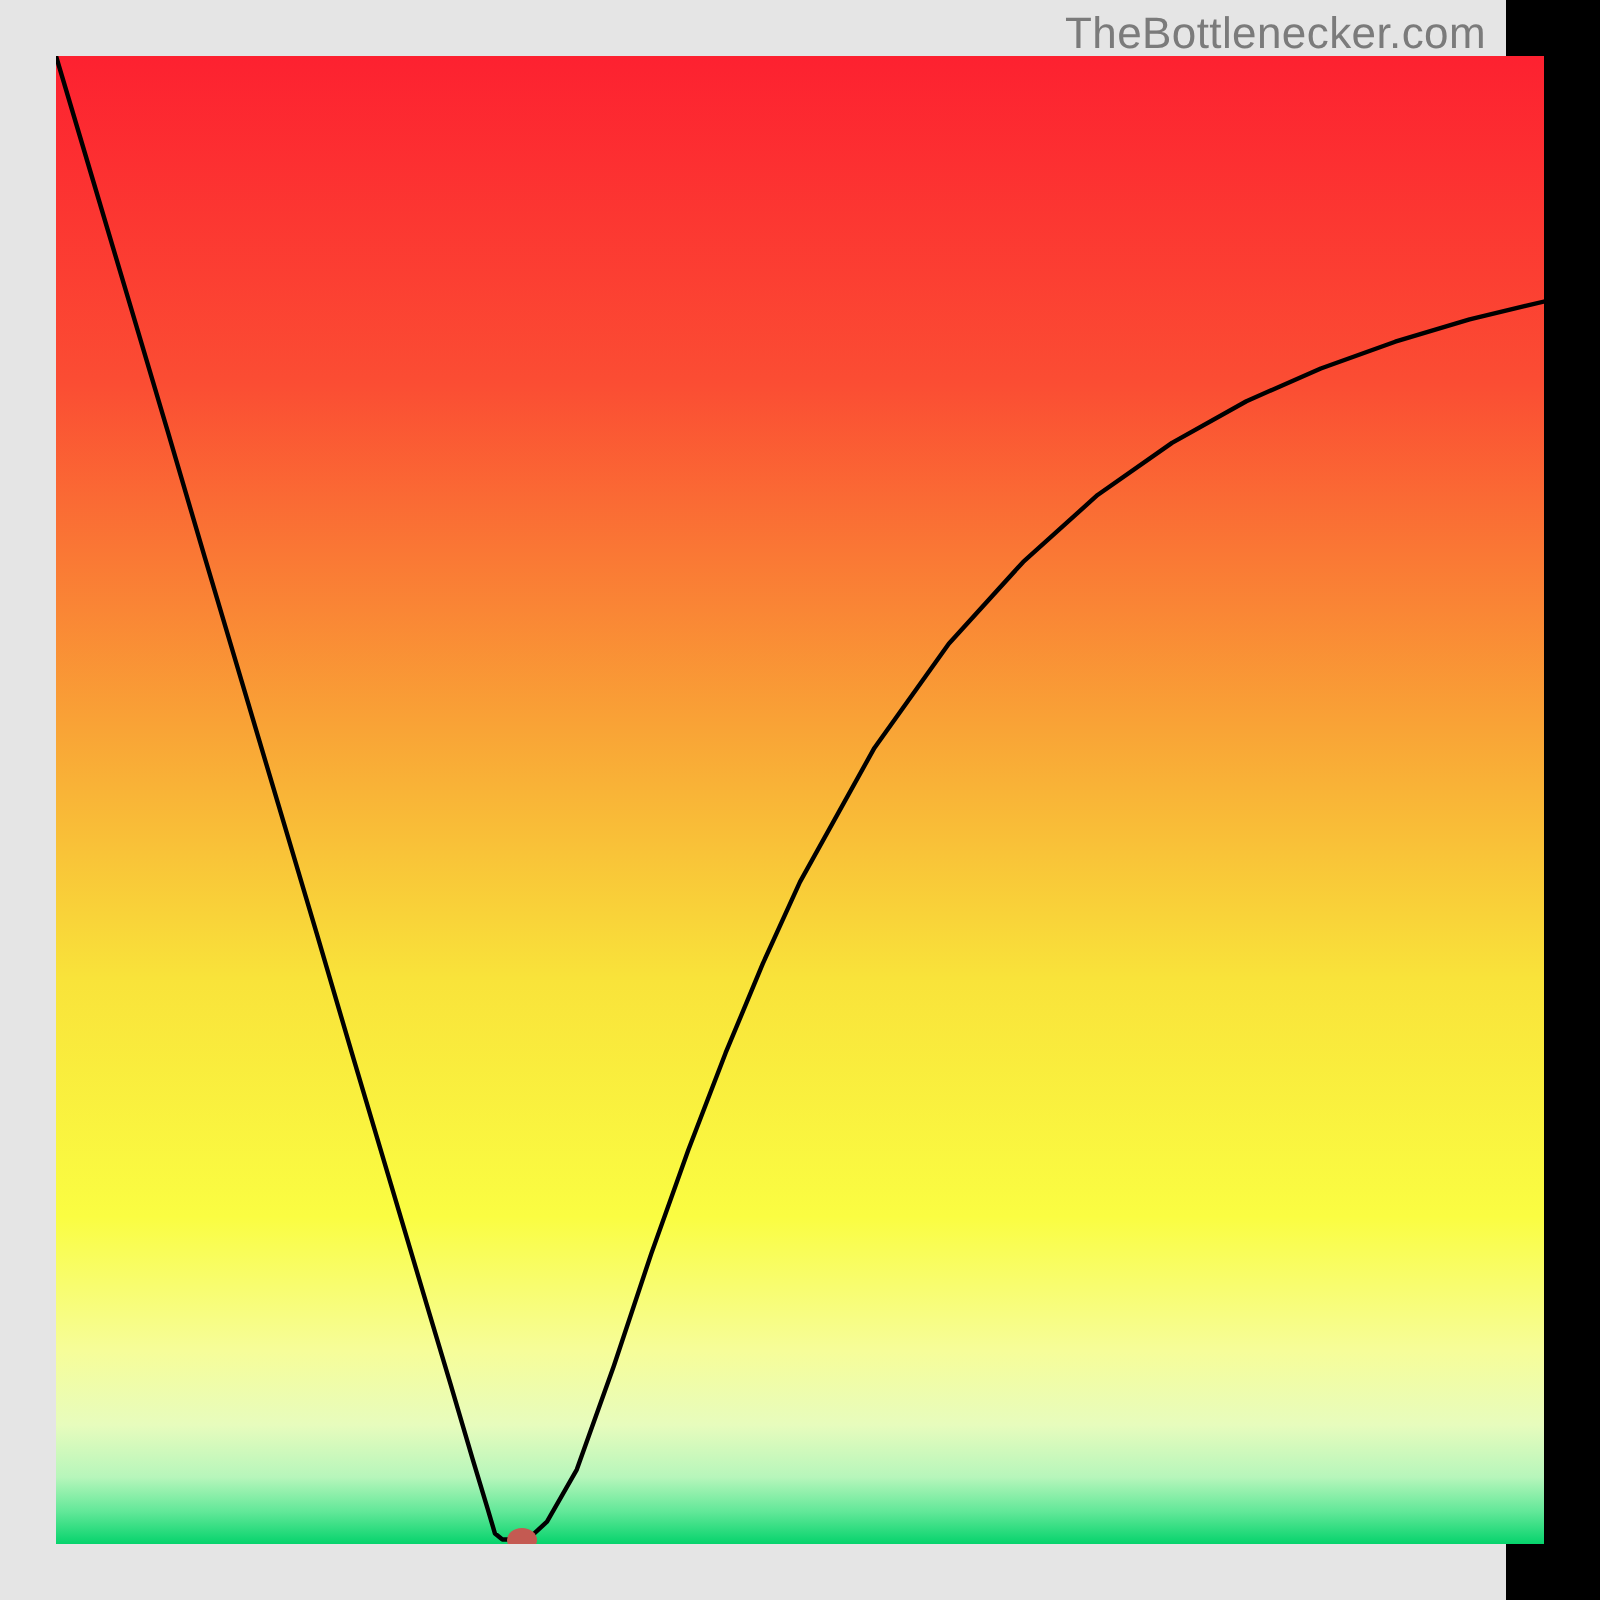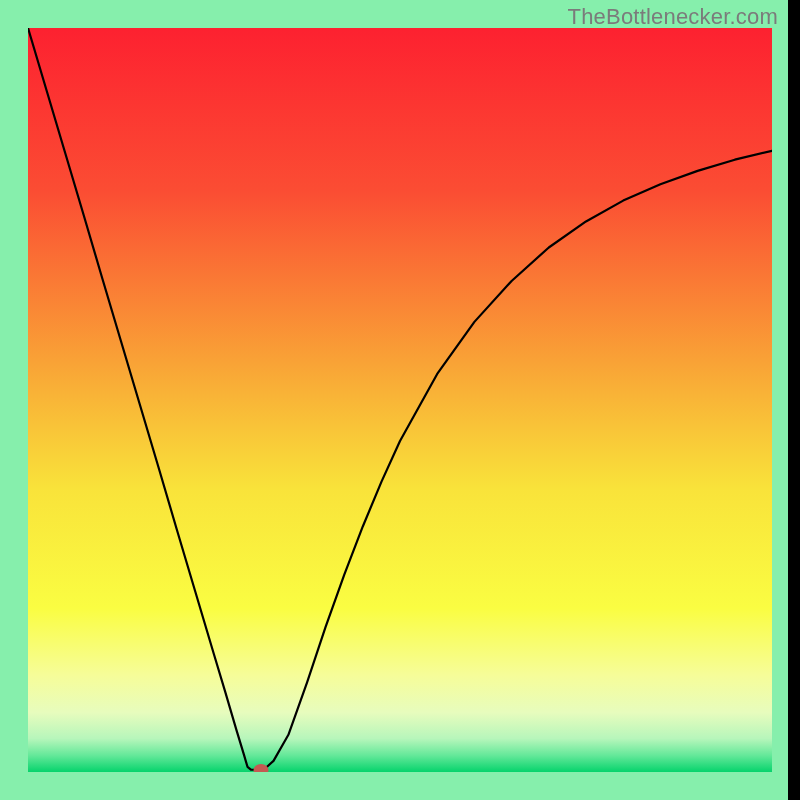--- a/index.html
+++ b/index.html
@@ -10,22 +10,21 @@
     background: #000;
     overflow: hidden;
     font-family: Arial, Helvetica, sans-serif;
   }
   .frame {
     position: absolute;
     left: 0;
     top: 0;
     width: 753px;
     height: 800px;
-    background: #86efac;
-    padding-left: 35px;
+    background: #e5e5e5;
   }
   .plot-area {
     position: absolute;
     left: 28px;
     top: 28px;
     width: 744px;
     height: 744px;
     overflow: hidden;
   }
   .gradient {

